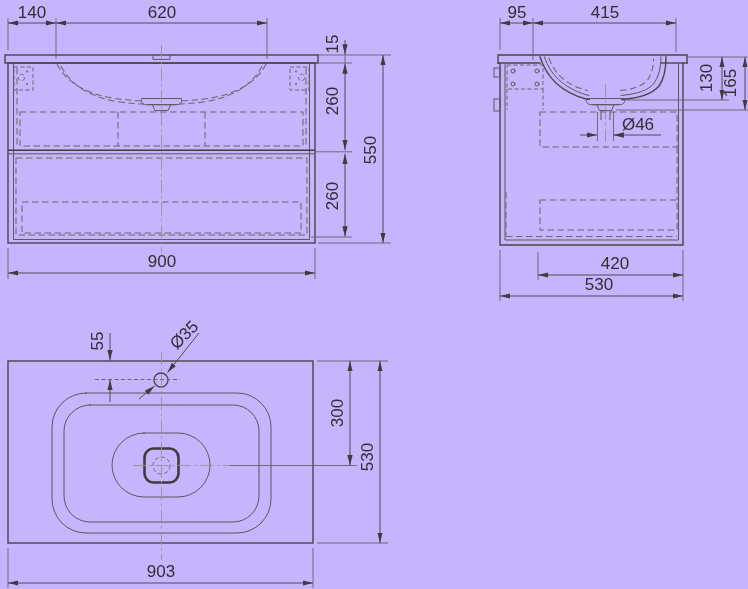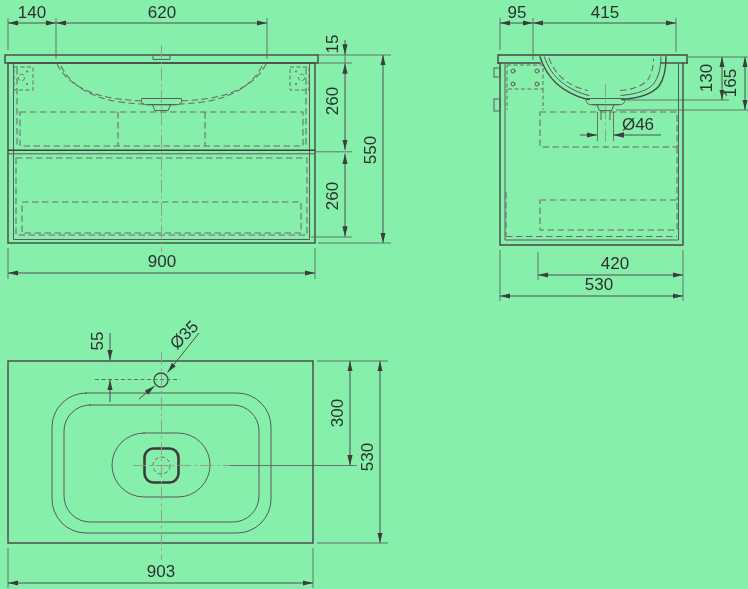--- a/index.html
+++ b/index.html
@@ -1,16 +1,16 @@
 <!DOCTYPE html>
 <html><head>
 <meta charset="utf-8">
 <style>
   html,body{margin:0;padding:0;background:#ffffff;}
-  .sheet{position:relative;width:748px;height:589px;background:#86efac;overflow:hidden;
+  .sheet{position:relative;width:748px;height:589px;background:#c4b5fd;overflow:hidden;
          font-family:"Liberation Sans", sans-serif;}
   svg{position:absolute;left:0;top:0;}
   .ln  {stroke:#474747;stroke-width:1.4;fill:none;stroke-linecap:square;}
   .ln2 {stroke:#5a5a5a;stroke-width:1;fill:none;stroke-linecap:square;}
   .thk {stroke:#3d3d3d;stroke-width:2.6;fill:none;}
   .hid {stroke:#6a6a6a;stroke-width:1.05;fill:none;stroke-dasharray:6.5,3.5;}
   .hid2{stroke:#6a6a6a;stroke-width:1;fill:none;stroke-dasharray:4,2.5;}
   .ctr {stroke:#949494;stroke-width:0.9;fill:none;stroke-dasharray:13,3.5,2.5,3.5;}
   .ext {stroke:#5f5f5f;stroke-width:0.85;fill:none;}
   .d2  {stroke:#4f4f4f;stroke-width:1;fill:none;marker-start:url(#arr);marker-end:url(#arr);}

